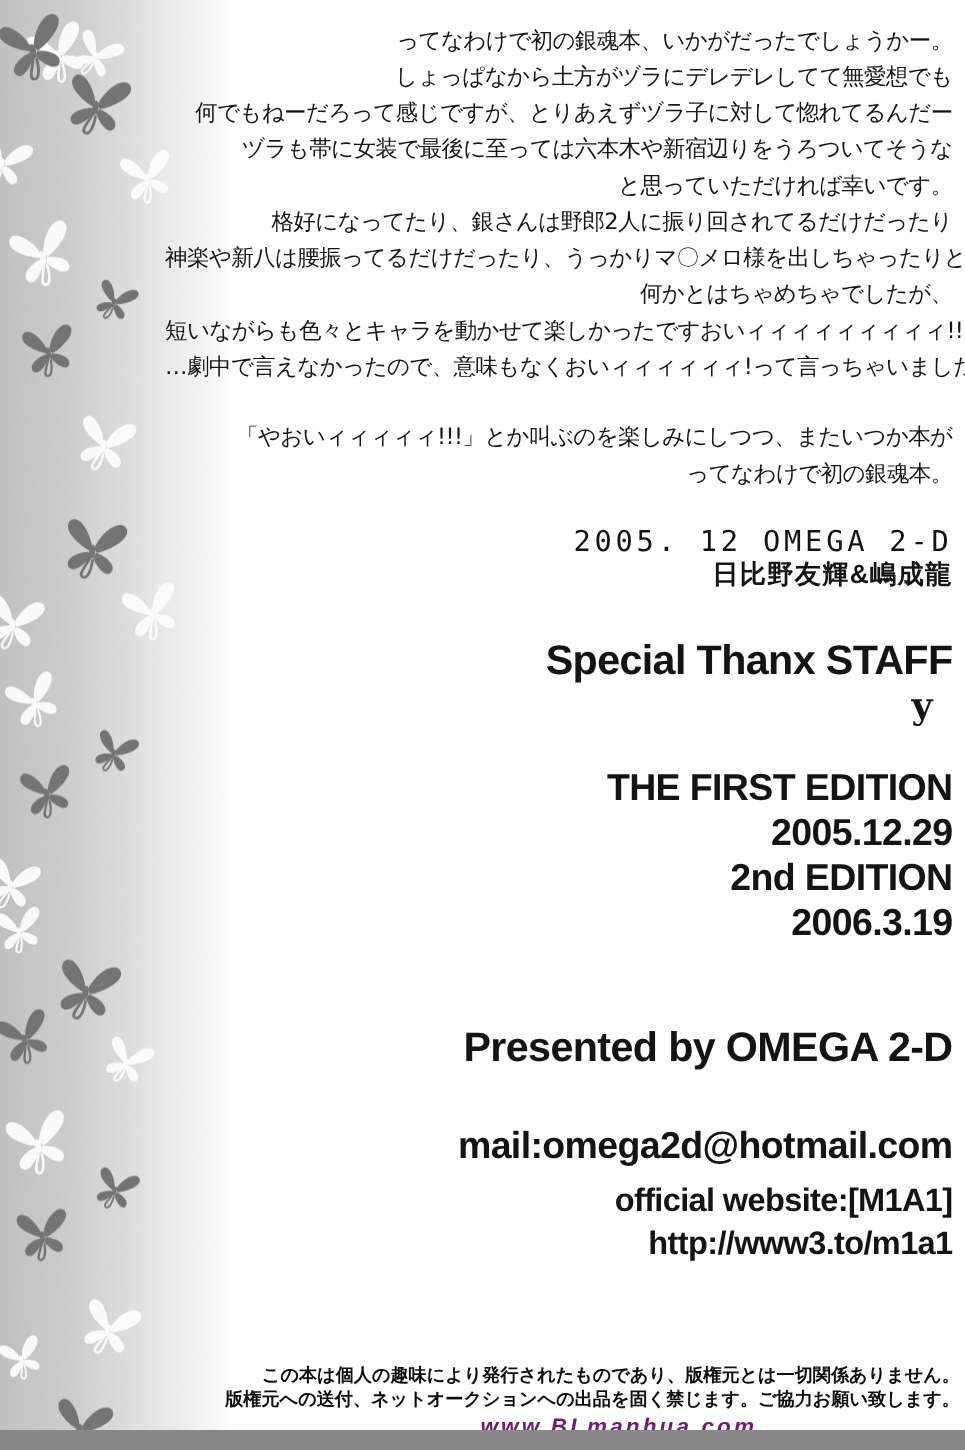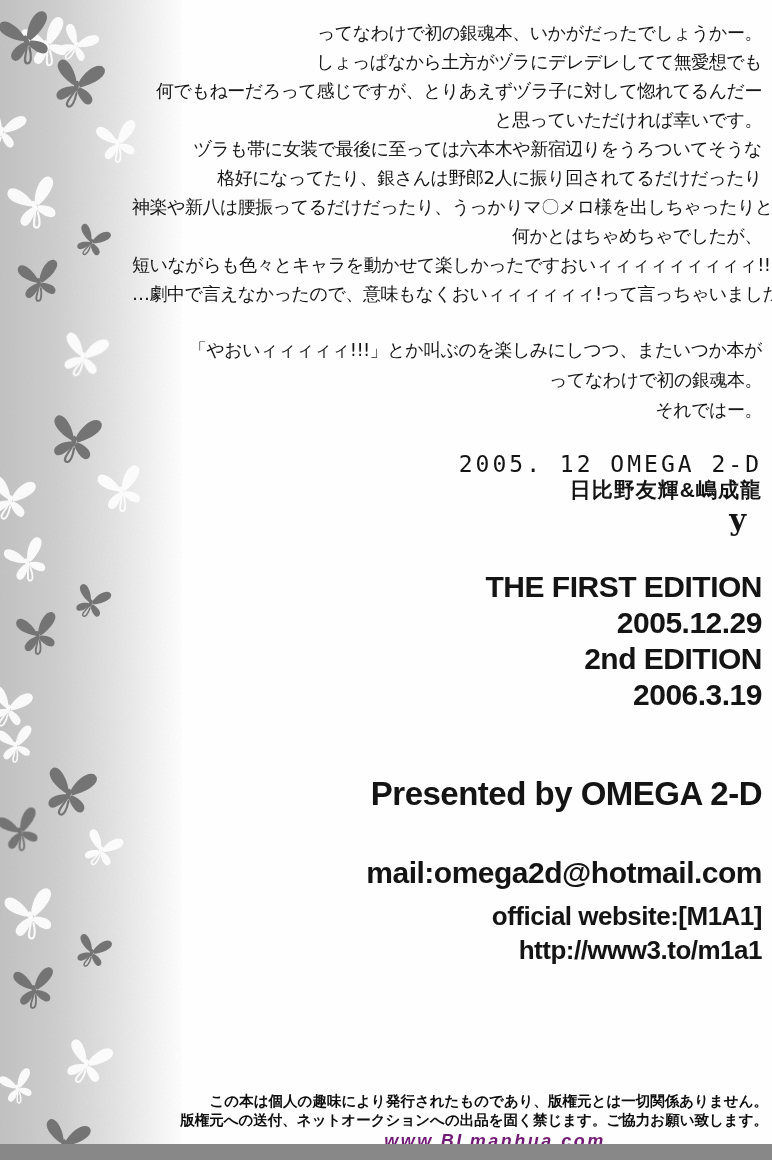--- a/index.html
+++ b/index.html
@@ -186,38 +186,38 @@
       <rect width="182" height="1160" filter="url(#noise)"></rect>
     </svg>
   </div>
 
   <div class="content">
 
     <div class="hand">
       <span>ってなわけで初の銀魂本、いかがだったでしょうかー。</span>
       <span>しょっぱなから土方がヅラにデレデレしてて無愛想でも</span>
       <span>何でもねーだろって感じですが、とりあえずヅラ子に対して惚れてるんだー</span>
+      <span>ヅラも帯に女装で最後に至っては六本木や新宿辺りをうろついてそうな</span>
       <span>と思っていただければ幸いです。</span>
-      <span>ヅラも帯に女装で最後に至っては六本木や新宿辺りをうろついてそうな</span>
       <span>格好になってたり、銀さんは野郎2人に振り回されてるだけだったり</span>
       <span>神楽や新八は腰振ってるだけだったり、うっかりマ〇メロ様を出しちゃったりと</span>
       <span>何かとはちゃめちゃでしたが、</span>
       <span>短いながらも色々とキャラを動かせて楽しかったですおいィィィィィィィィィ!!</span>
       <span>…劇中で言えなかったので、意味もなくおいィィィィィィ!って言っちゃいました。</span>
     </div>
 
     <div class="hand hand-p2">
       <span>「やおいィィィィィ!!!」とか叫ぶのを楽しみにしつつ、またいつか本が</span>
       <span>ってなわけで初の銀魂本。</span>
-      <span>それではー。</span>
     </div>
 
     <div class="credit-date">2005. 12  OMEGA 2-D</div>
     <div class="credit-authors">日比野友輝&amp;嶋成龍</div>
 
+    <div class="big special-thanx">Special Thanx STAFF</div>
     <div class="thanx-name">y</div>
 
     <div class="big edition">THE FIRST EDITION</div>
     <div class="big edition" style="margin-top:0;">2005.12.29</div>
     <div class="big edition" style="margin-top:0;">2nd EDITION</div>
     <div class="big edition" style="margin-top:0;">2006.3.19</div>
 
     <div class="big presented">Presented by OMEGA 2-D</div>
 
     <div class="big mail">mail:omega2d@hotmail.com</div>

